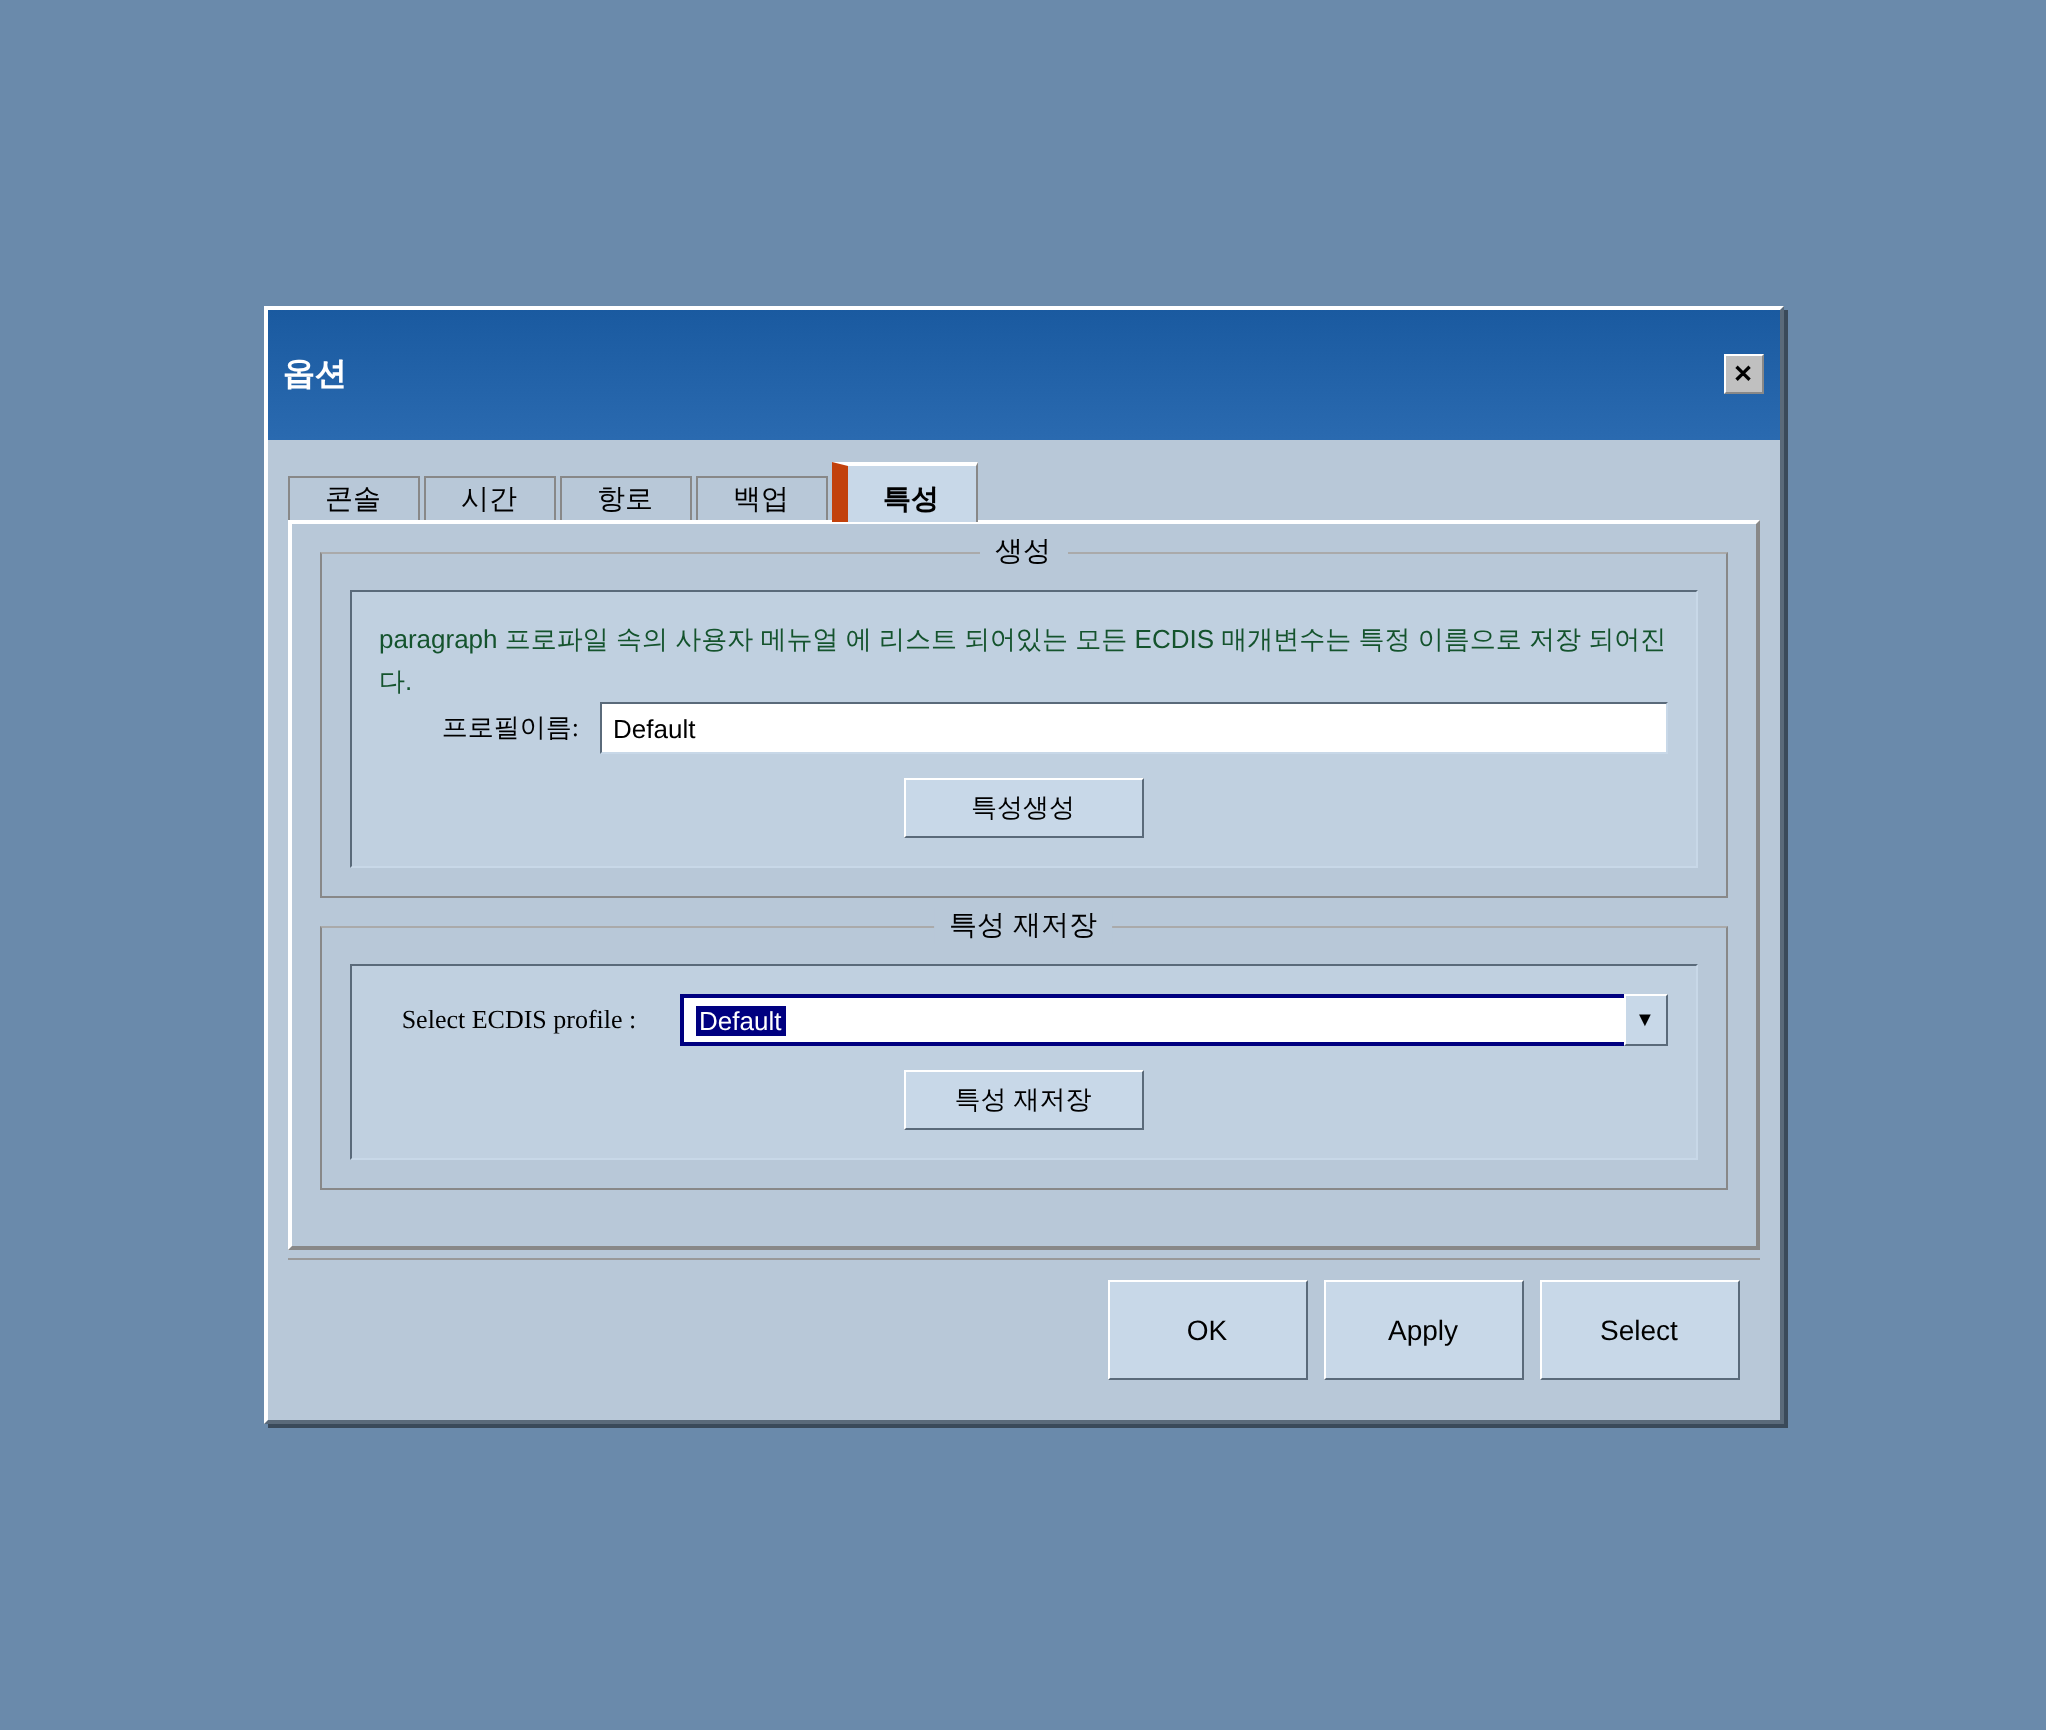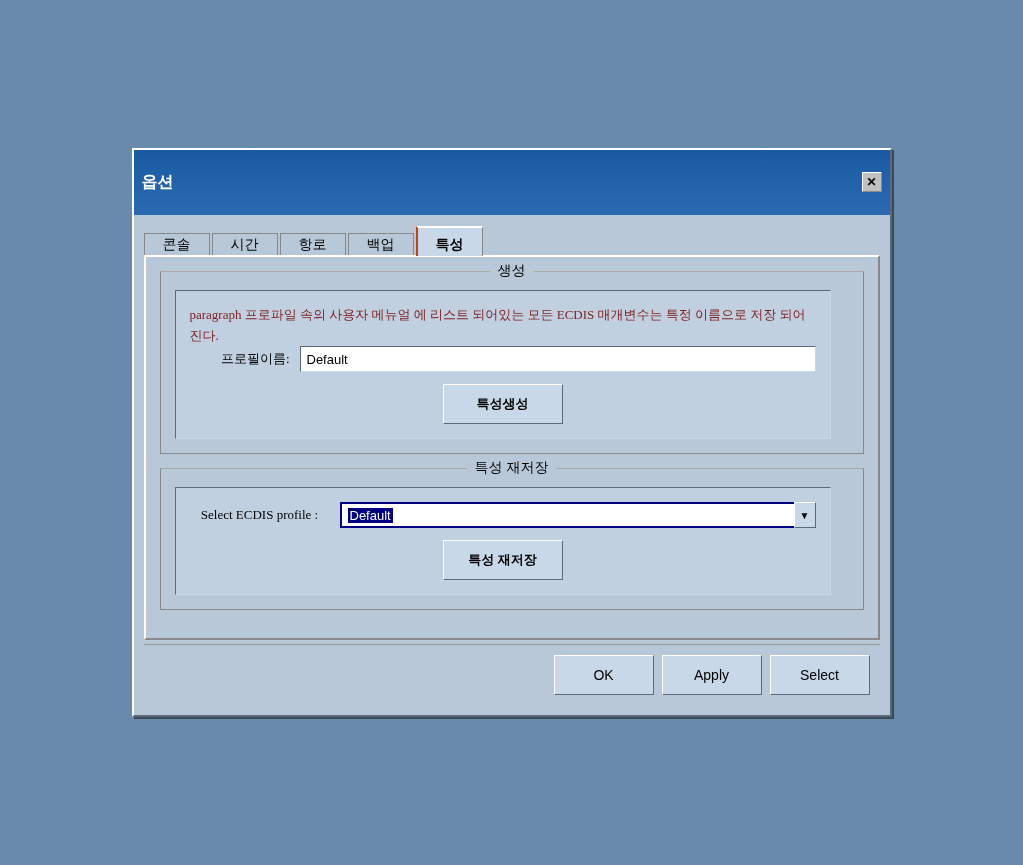--- a/index.html
+++ b/index.html
@@ -79,21 +79,21 @@
       cursor: pointer;
       font-family: 'MS Gothic', 'Malgun Gothic', sans-serif;
       color: #000;
       position: relative;
       top: 1px;
     }
 
     .tab.active {
       background: #c8d8e8;
       border-top: 2px solid #fff;
-      border-left: 2px solid #c2410c;
+      border-left: 8px solid #c2410c;
       border-right: 1px solid #888;
       font-weight: bold;
       z-index: 2;
       padding-top: 8px;
     }
 
     
     .panel {
       border: 2px solid #888;
       border-top-color: #fff;
@@ -105,21 +105,21 @@
       position: relative;
       z-index: 1;
     }
 
     
     .group-box {
       border: 1px solid #888;
       border-top-color: #aaa;
       background: #b8c8d8;
       position: relative;
-      padding: 18px 32px 14px 14px;
+      padding: 18px 14px 14px 14px;
       margin-bottom: 14px;
     }
 
     .group-box-title {
       position: absolute;
       top: -10px;
       left: 50%;
       transform: translateX(-50%);
       background: #b8c8d8;
       padding: 0 8px;
@@ -134,23 +134,23 @@
       border-top-color: #5a6a7a;
       border-left-color: #5a6a7a;
       border-right-color: #c8d8e8;
       border-bottom-color: #c8d8e8;
       background: #c0d0e0;
       padding: 14px;
     }
 
     .description-text {
       font-size: 13px;
-      font-family: Liberation Serif, serif;
+      font-family: Liberation Sans, sans-serif;
       line-height: 1.6;
-      color: #7f1d1d;
+      color: #14532d;
     }
 
     .form-row {
       display: flex;
       align-items: center;
       margin-bottom: 12px;
     }
 
     .form-label {
       font-size: 13px;
@@ -176,33 +176,32 @@
     }
 
     .center-button-row {
       display: flex;
       justify-content: center;
       margin-top: 6px;
     }
 
     .btn {
       min-width: 120px;
-      height: 40px;
+      height: 30px;
       background: #c8d8e8;
       border: 1px solid #888;
       border-top-color: #fff;
       border-left-color: #fff;
       border-right-color: #5a6a7a;
       border-bottom-color: #5a6a7a;
       font-size: 13px;
       font-family: 'MS Gothic', 'Malgun Gothic', sans-serif;
       cursor: pointer;
       padding: 0 16px;
       color: #000;
-      font-weight: bold;
     }
 
     
     .select-wrapper {
       flex: 1;
       position: relative;
     }
 
     .select-display {
       width: 100%;
@@ -249,21 +248,21 @@
       display: flex;
       justify-content: flex-end;
       gap: 8px;
       padding: 10px 10px 10px 10px;
       border-top: 1px solid #999;
       margin-top: 4px;
     }
 
     .btn-bottom {
       min-width: 100px;
-      height: 40px;
+      height: 50px;
       background: #c8d8e8;
       border: 1px solid #888;
       border-top-color: #fff;
       border-left-color: #fff;
       border-right-color: #5a6a7a;
       border-bottom-color: #5a6a7a;
       font-size: 14px;
       font-family: 'MS Gothic', 'Malgun Gothic', sans-serif;
       cursor: pointer;
       padding: 0 18px;

